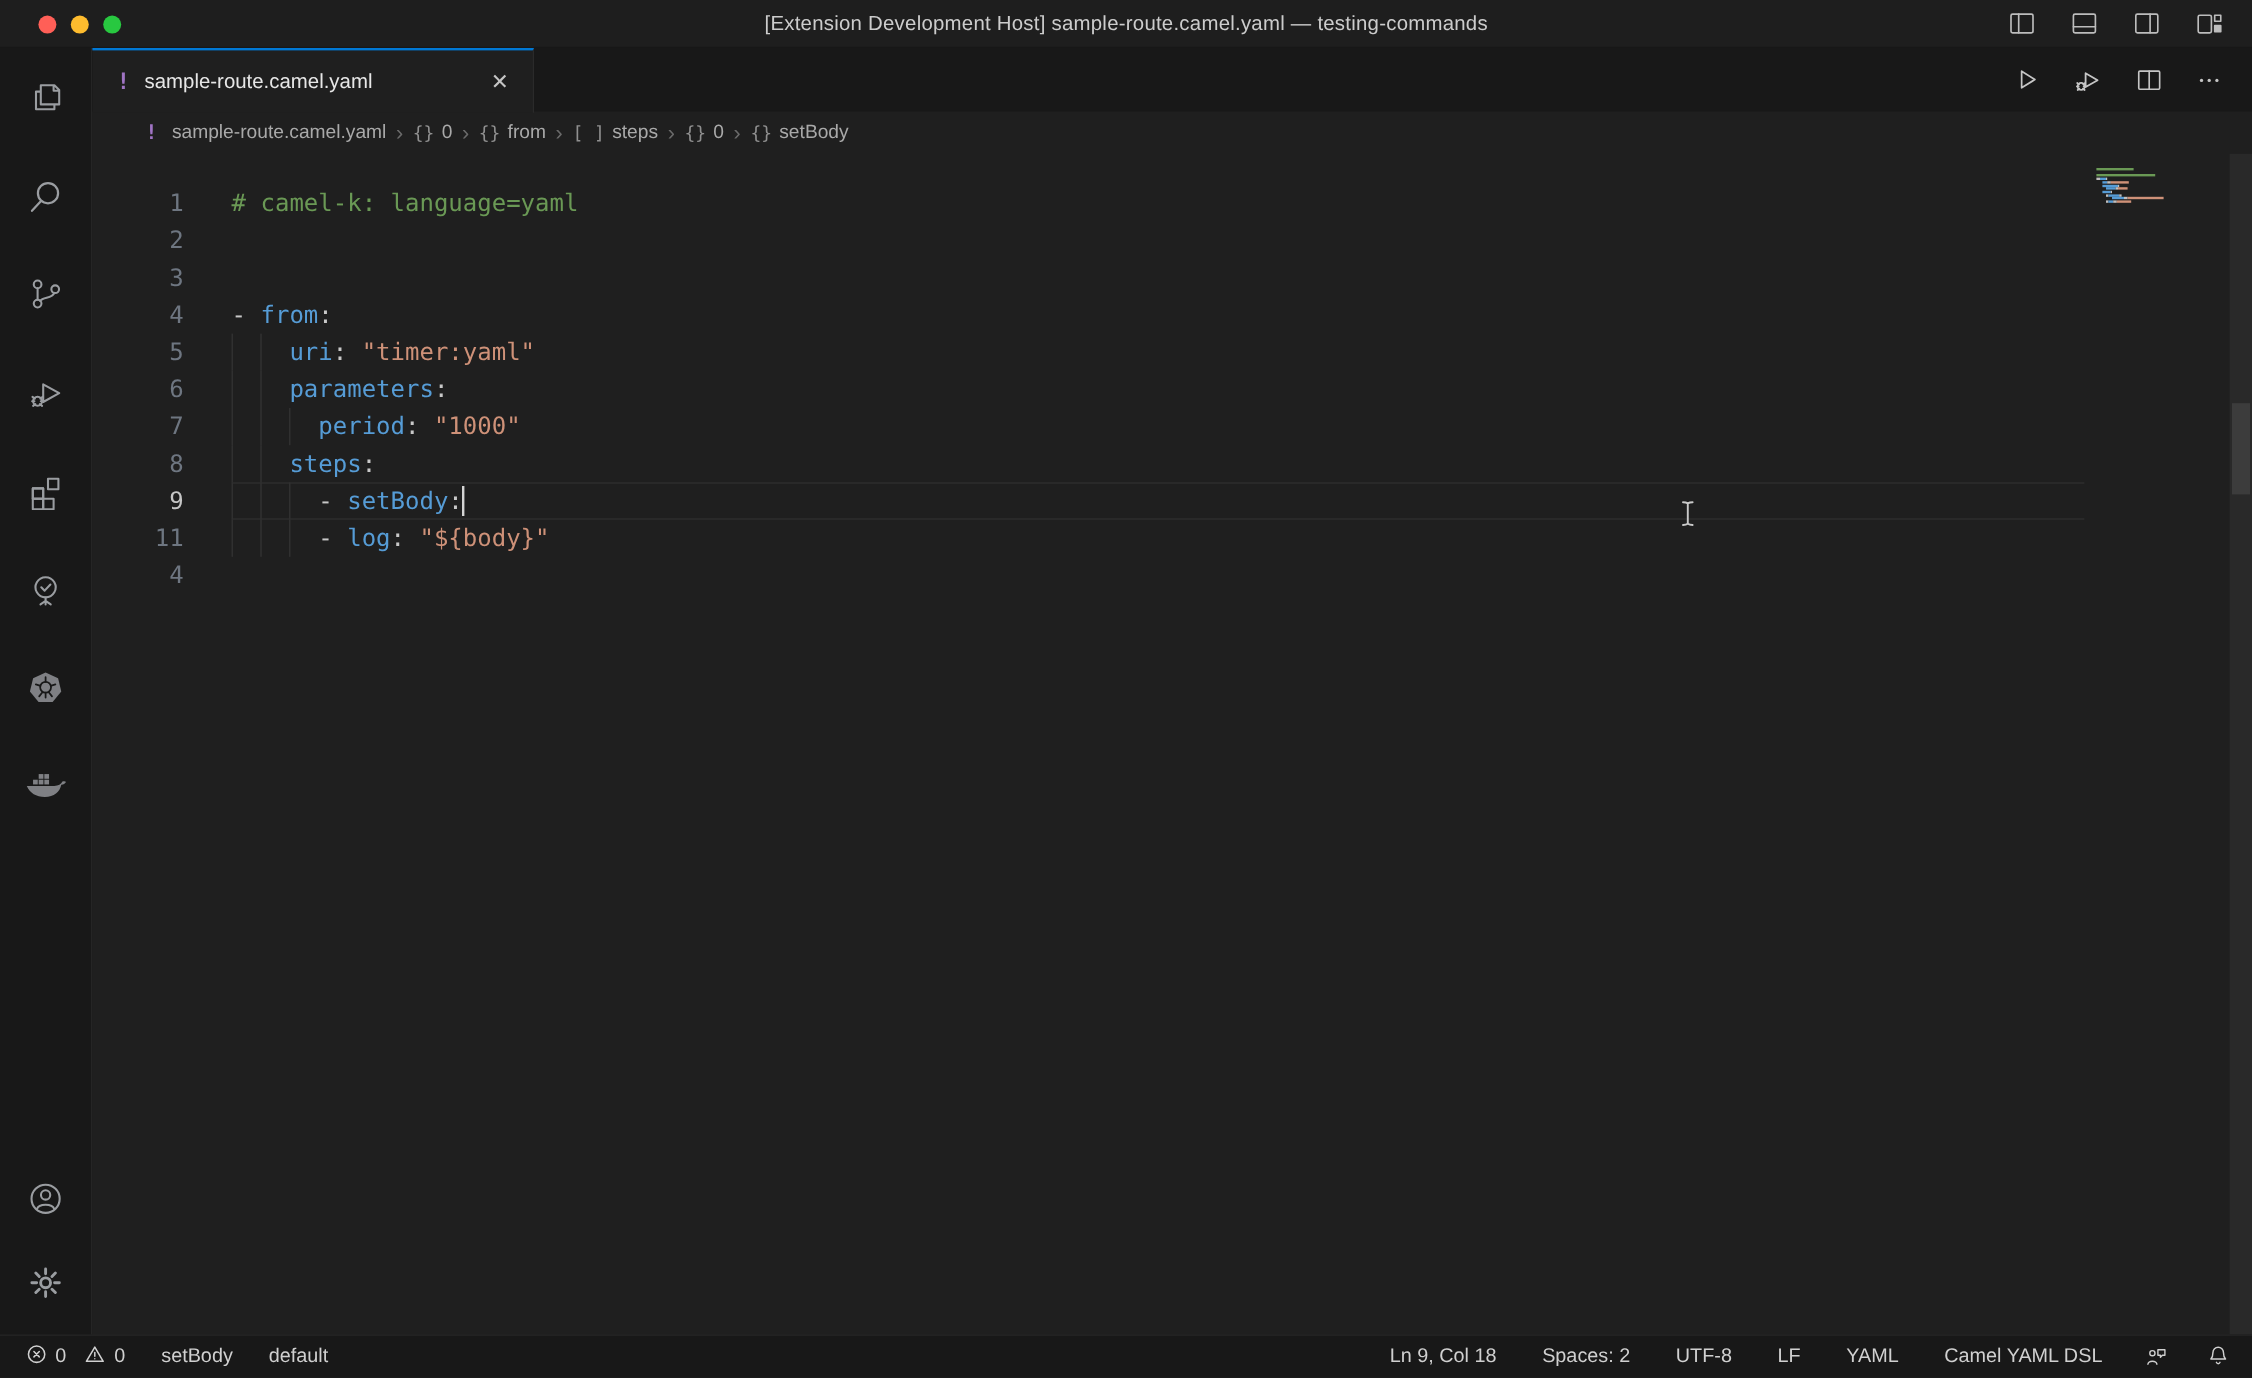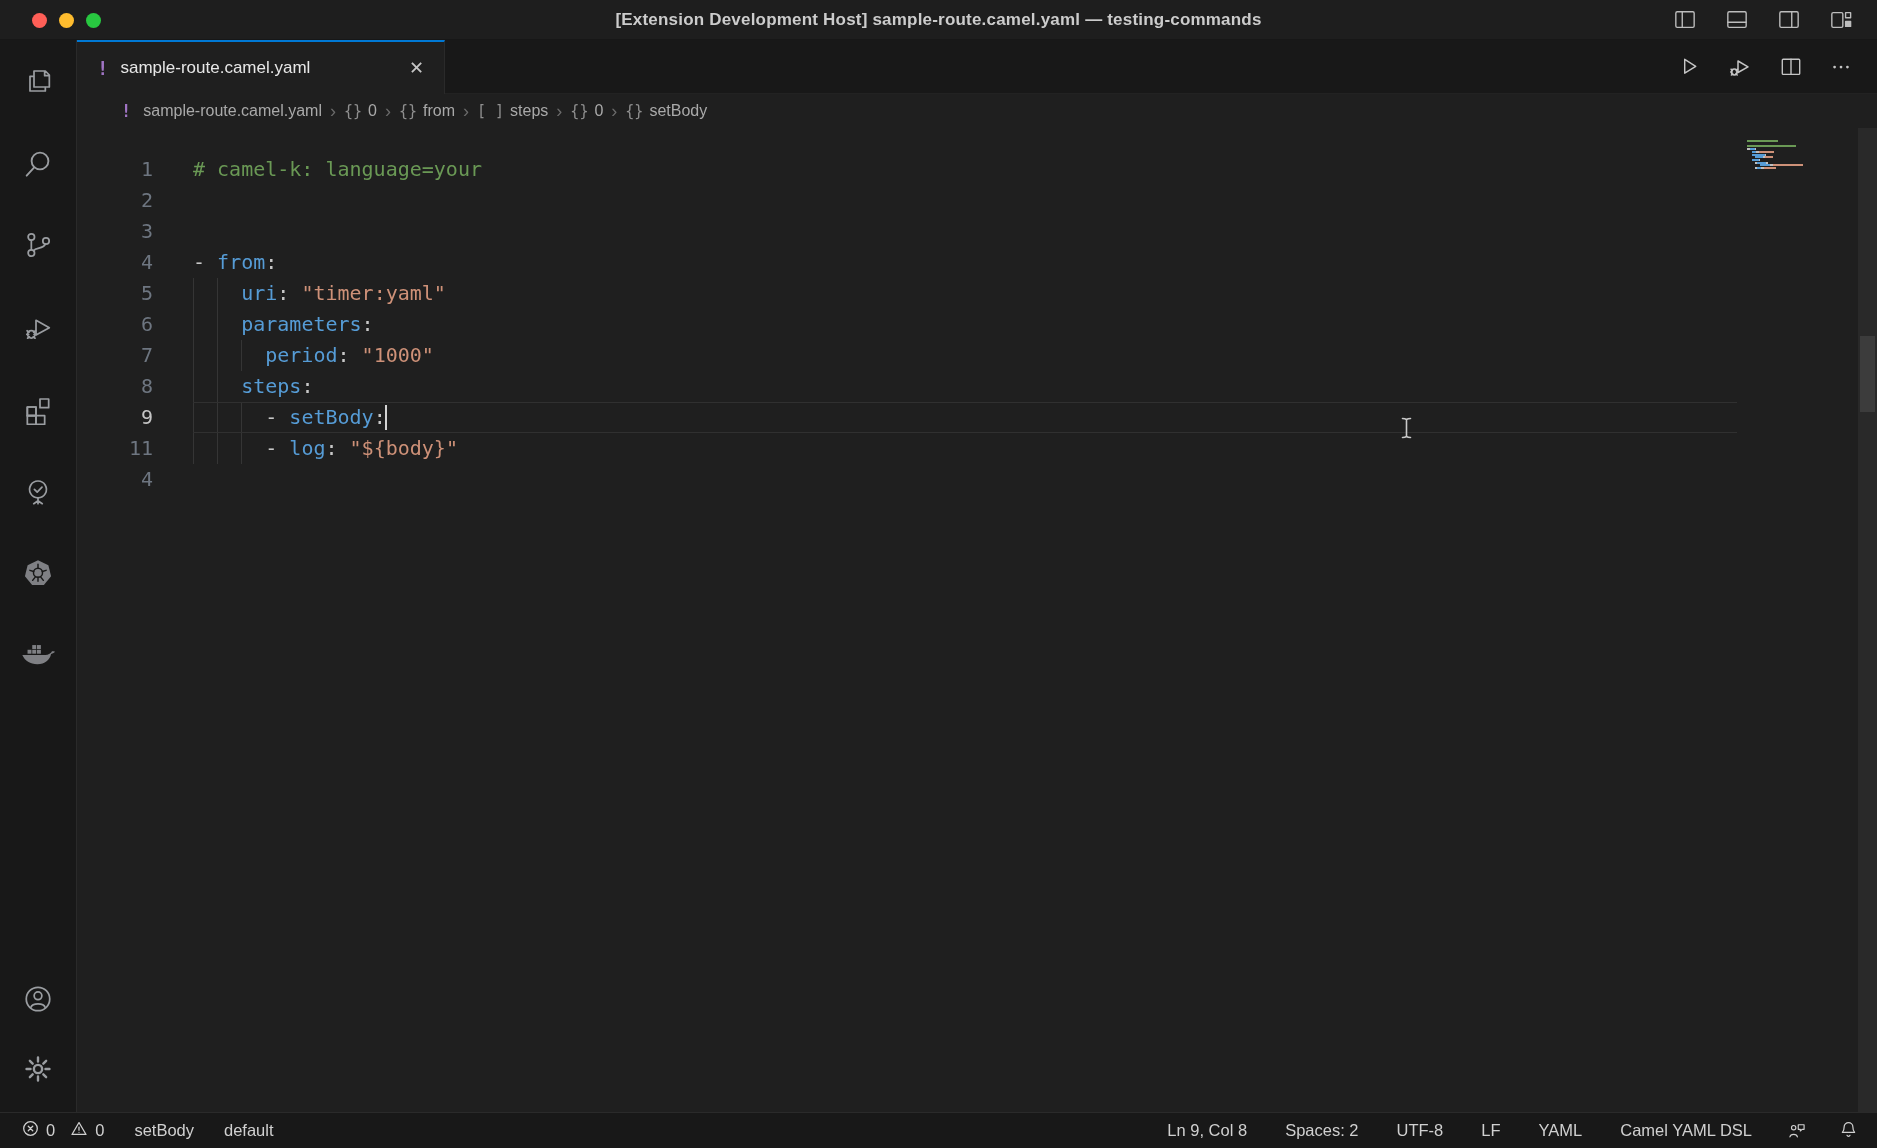--- a/index.html
+++ b/index.html
@@ -3,21 +3,21 @@
 <meta charset="utf-8">
 <style>
   * { box-sizing: border-box; margin: 0; padding: 0; }
   html,body { width:1877px; height:1148px; overflow:hidden; }
   body {
     background:#1f1f1f; color:#cccccc;
     font-family:"Liberation Sans", sans-serif;
     -webkit-font-smoothing:antialiased;
   }
   
-  .titlebar { height:40px; background:#1e1e1e; border-bottom:1px solid #171717; position:relative; display:flex; align-items:center;font-weight:bold; }
+  .titlebar { height:40px; background:#1e1e1e; border-bottom:1px solid #171717; position:relative; display:flex; align-items:center; }
   .traffic { position:absolute; left:32px; top:0; height:40px; display:flex; align-items:center; gap:12px; }
   .traffic span { width:15px; height:15px; border-radius:50%; display:block; }
   .win-title { position:absolute; left:0; right:0; text-align:center; font-size:17px; color:#cccccc; letter-spacing:.2px; }
   .tb-icons { position:absolute; right:24px; display:flex; gap:28px; color:#bdbdbd; align-items:center; }
   .tb-icons .ic { width:24px; height:22px; display:flex; align-items:center; justify-content:center; cursor:pointer; }
   
   .main { display:flex; height:1072px; }
   .activitybar { width:77px; background:#181818; border-right:1px solid #2a2a2a; display:flex; flex-direction:column; align-items:center; flex:none; }
   .ab-slot { width:77px; height:82px; display:flex; align-items:center; justify-content:center; color:#9a9da1; cursor:pointer; }
   .ab-bottom { margin-top:auto; }
@@ -256,21 +256,21 @@
         <span class="crumb">
           <span class="sym">{}</span>
           <span>setBody</span>
         </span>
       </div>
 
     <div class="editor-content">
       <div class="code" id="code">
           <div class="code-row">
             <span class="gutter">1</span>
-            <span class="code-text"><span class="tok-c"># camel-k: language=your</span></span>
+            <span class="code-text"><span class="tok-c"># camel-k: language=yaml</span></span>
           </div>
           <div class="code-row">
             <span class="gutter">2</span>
             <span class="code-text"></span>
           </div>
           <div class="code-row">
             <span class="gutter">3</span>
           </div>
           <div class="code-row">
             <span class="gutter">4</span>
@@ -408,21 +408,21 @@
             <path d="M8 6.6 v3"></path>
             <circle cx="8" cy="11.6" r="0.55" fill="#d0d0d0" stroke="none"></circle>
         </svg>
       </span>
       <span>0</span>
     </div>
     <div class="sb-item">setBody</div>
     <div class="sb-item">default</div>
   </div>
   <div class="sb-right" id="sb-right">
-      <div class="sb-item">Ln 9, Col 8</div>
+      <div class="sb-item">Ln 9, Col 18</div>
       <div class="sb-item">Spaces: 2</div>
       <div class="sb-item">UTF-8</div>
       <div class="sb-item">LF</div>
       <div class="sb-item">YAML</div>
       <div class="sb-item">Camel YAML DSL</div>
       <span class="ic">
         <svg width="22" height="20" viewBox="0 0 24 24" fill="none" stroke="currentColor" stroke-width="1.4">
           <circle cx="8" cy="8" r="2.6"></circle>
           <path d="M3.5 19 c0.8-4 8.2-4 9 0"></path>
           <path d="M13.5 4.5 h7 v5.5 h-2.5 l-2 2 v-2 h-2.5 Z"></path>

